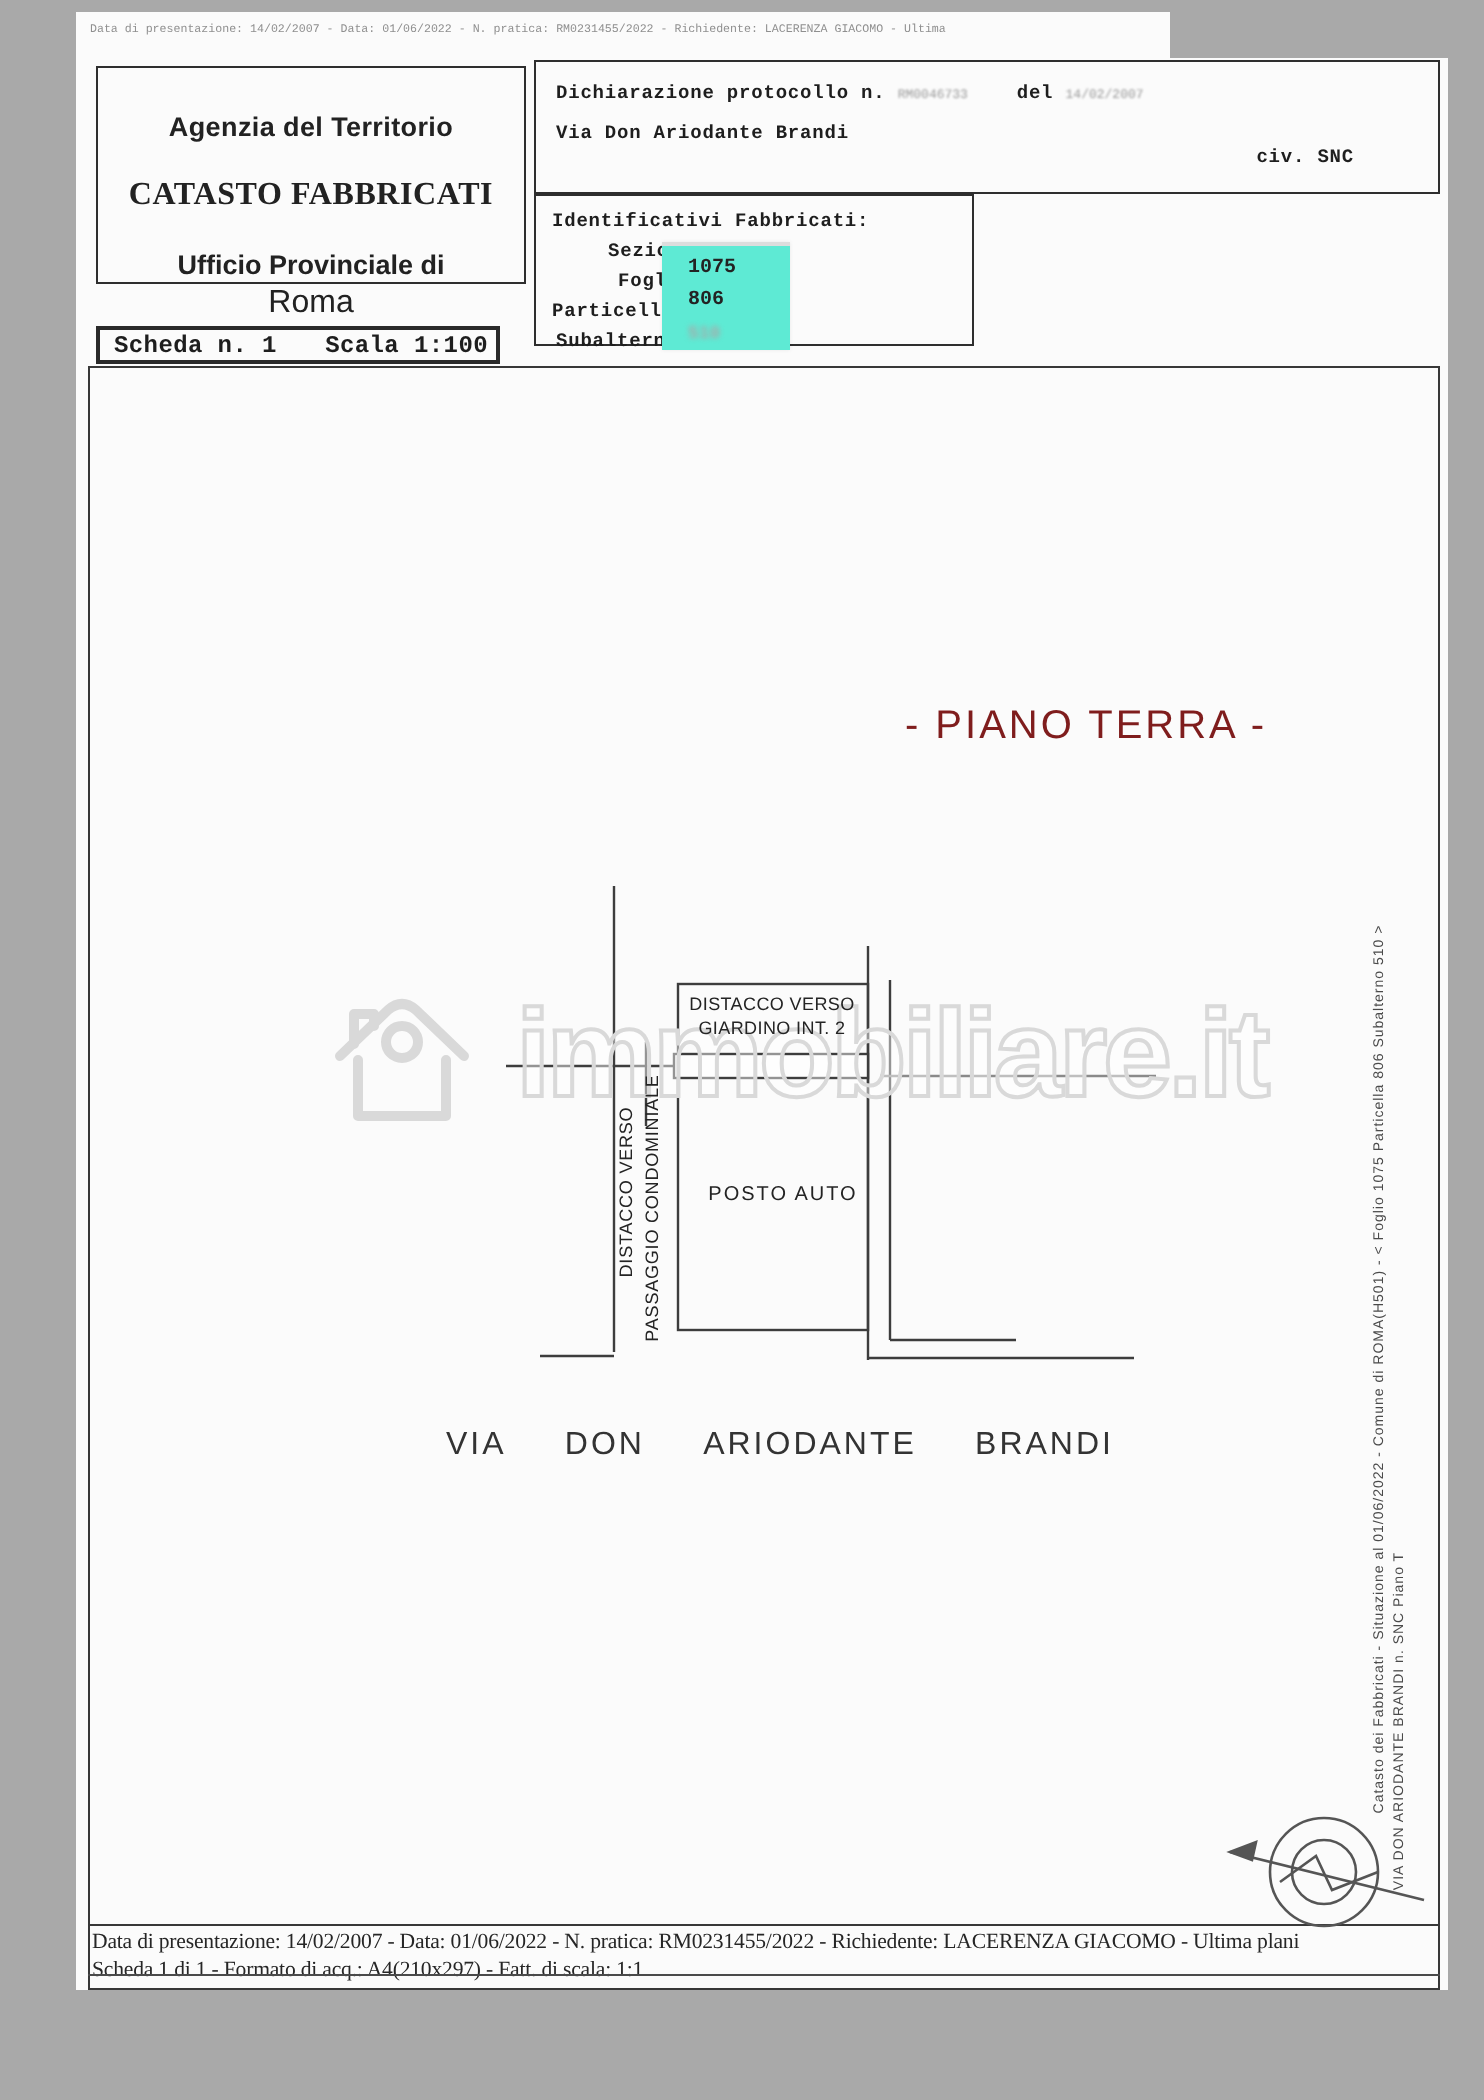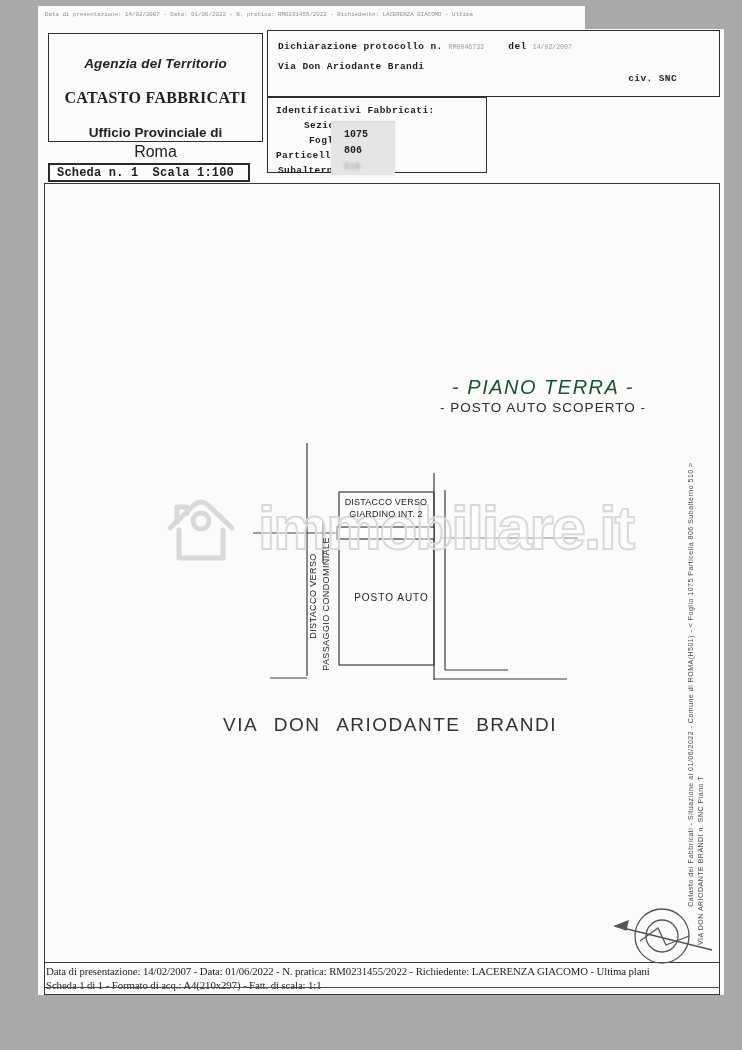--- a/index.html
+++ b/index.html
@@ -21,64 +21,64 @@
     left:45px; top:11px; width:430px; height:10px;
     font-size:5.8px; color:#8f8f8f; white-space:nowrap; overflow:hidden;
     filter:blur(.2px); z-index:5;
   }
 
   .agency {
     left:48px; top:33px; width:215px; height:109px;
     display:flex; flex-direction:column; align-items:center;
     padding-top:22px; color:#222; text-align:center;
   }
-  .agency .l1 { font-size:13.5px; font-weight:600; letter-spacing:.2px;font-style:italic; }
+  .agency .l1 { font-size:13.5px; font-weight:600; letter-spacing:.2px; }
   .agency .l2 { font-size:16px; font-weight:700; margin-top:18px; letter-spacing:.3px;font-family:Liberation Serif, serif; }
   .agency .l3 { font-size:13.5px; font-weight:600; margin-top:18px; }
   .agency .l4 { font-size:16px; font-weight:400; margin-top:3px; }
 
   .decl { left:267px; top:30px; width:453px; height:67px; padding:6px 10px; color:#1e1e1e;
           font-size:9.5px; font-weight:700; letter-spacing:.4px; line-height:19px; }
   .faint { font-size:6.5px; font-weight:400; color:#9a9a9a; filter:blur(.5px); letter-spacing:0; }
   .civ { position:absolute; right:42px; bottom:8px; }
 
   .ident { left:267px; top:97px; width:220px; height:76px; padding:5px 8px; color:#1e1e1e;
            font-size:9.5px; font-weight:700; letter-spacing:.4px; line-height:15px; }
-  .patch { left:331px; top:121px; width:64px; height:54px; background:#e5e5e5;
+  .patch { left:331px; top:121px; width:64px; height:54px; background:#5eead4;
            border-top:2px solid #ddd; box-shadow:0 0 2px rgba(0,0,0,.08);
            padding:4px 0 0 13px; box-sizing:border-box;
            font-size:10px; font-weight:700; line-height:16px; color:#232323; }
   .smudge { color:#a9a9a9; filter:blur(1.4px); font-size:9px; }
 
   .comp { left:487px; top:97px; width:233px; height:76px; padding:5px 8px; color:#1e1e1e;
           font-size:9.5px; font-weight:700; letter-spacing:.4px; line-height:11px; }
   .comp .row { margin-bottom:4px; }
   .nreg { position:absolute; right:24px; bottom:8px; }
 
   .sheetbox { left:48px; top:163px; width:202px; height:19px; border:2px solid #2a2a2a;
               display:flex; align-items:center; justify-content:space-between;
-              padding:0 14px 0 7px; box-sizing:border-box;
+              padding:0 4px 0 7px; box-sizing:border-box;
               font-size:12px; font-weight:700; color:#1e1e1e; letter-spacing:.2px; }
 
   .frame { left:44px; top:183px; width:676px; height:780px; border:1.6px solid #383838; box-sizing:border-box; }
 
-  .plantitle { left:393px; top:376px; width:300px; text-align:center;
-               font-size:20px; letter-spacing:1.5px; color:#14532d; z-index:5;font-style:italic; }
+  .plantitle { left:393px; top:352px; width:300px; text-align:center;
+               font-size:20px; letter-spacing:1.5px; color:#7f1d1d; z-index:5; }
   .plansub   { left:368px; top:400px; width:350px; text-align:center;
                font-size:13.5px; letter-spacing:1px; color:#2c2c2c; z-index:5; }
 
   .lbl { color:#242424; z-index:5; }
   .lbl-giardino { left:336px; top:497px; width:100px; text-align:center; font-size:9px; line-height:11.5px; letter-spacing:.2px; }
   .lbl-posto { left:339px; top:592px; width:105px; text-align:center; font-size:10px; letter-spacing:1px; }
   .vlbl { text-align:center; font-size:9px; letter-spacing:.4px; transform:rotate(-90deg); transform-origin:center; white-space:nowrap; }
   .vlbl-a { left:238px; top:591px; width:150px; }
   .vlbl-b { left:251px; top:599px; width:150px; }
 
   .street { left:223px; top:714px; width:334px; display:flex; justify-content:space-between;
-            font-size:19px; letter-spacing:1.5px; color:#333; z-index:5; }
+            font-size:16px; letter-spacing:1.5px; color:#333; z-index:5; }
 
   .wmark { left:164px; top:488px; height:80px; display:flex; align-items:center; gap:20px; z-index:4; }
   .wmark .wtext {
     font-size:62px; font-weight:700; letter-spacing:-2px;
     color:rgba(255,255,255,0.45);
     -webkit-text-stroke:2px #d9d9d9;
     line-height:80px; white-space:nowrap;
   }
 
   .sidetext { font-size:7px; letter-spacing:.5px; color:#4a4a4a; white-space:nowrap;
@@ -168,21 +168,20 @@
 
 
   <div class="abs sheetbox mono">
     <span>Scheda n. 1</span>
     <span>Scala 1:100</span>
   </div>
 
   <div class="abs frame"></div>
 
   <div class="abs plantitle">- PIANO TERRA -</div>
-  <div class="abs plansub">- POSTO AUTO SCOPERTO -</div>
 
   <div class="abs lbl lbl-giardino">
     <div>DISTACCO VERSO</div>
     <div>GIARDINO INT. 2</div>
   </div>
   <div class="abs lbl lbl-posto">POSTO AUTO</div>
   <div class="abs lbl vlbl vlbl-a">DISTACCO VERSO</div>
   <div class="abs lbl vlbl vlbl-b">PASSAGGIO CONDOMINIALE</div>
 
   <div class="abs street">

